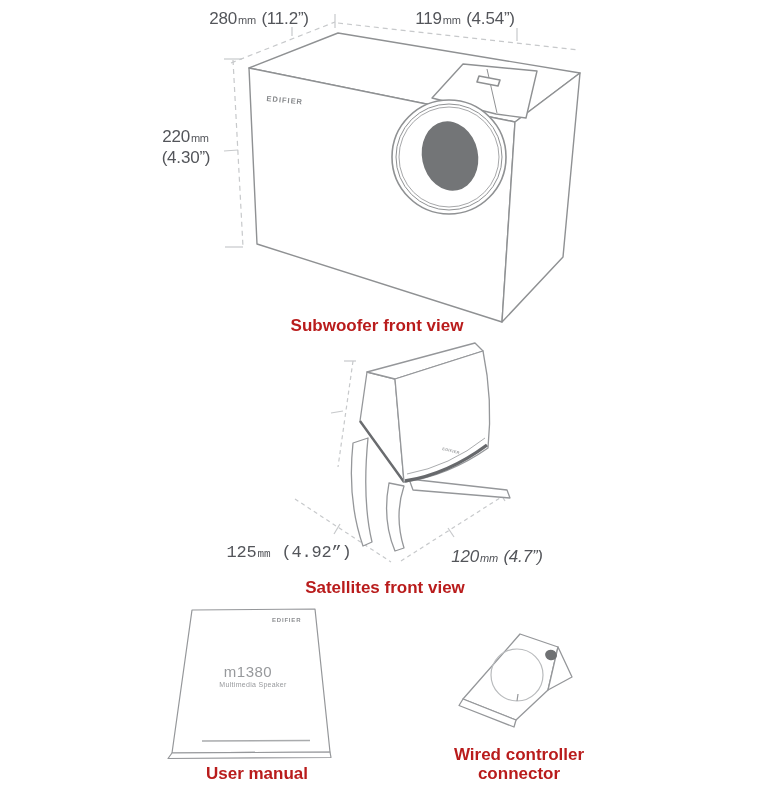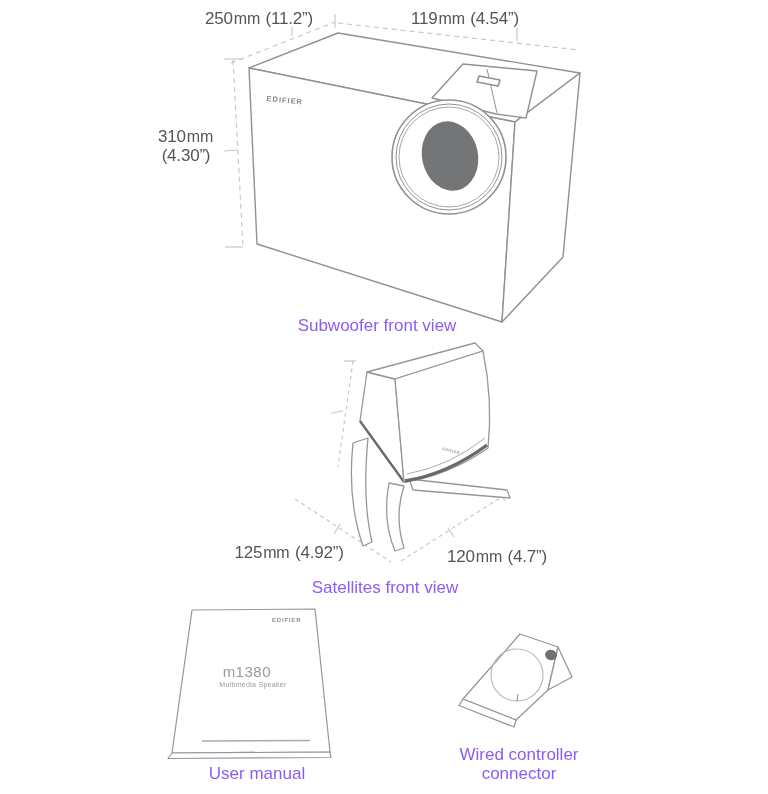--- a/index.html
+++ b/index.html
@@ -3,23 +3,23 @@
 <meta charset="utf-8">
 <style>
   html,body{margin:0;padding:0;background:#ffffff;}
   #stage{
     position:relative;width:768px;height:794px;background:#ffffff;overflow:hidden;
     font-family:"Liberation Sans", sans-serif;
   }
   #artwork{position:absolute;left:0;top:0;}
   .txt{position:absolute;white-space:nowrap;color:#53555a;}
   .dim{font-size:17px;letter-spacing:-0.2px;}
-  .dim .unit{font-size:16px;padding:0 1px;}
+  .dim .unit{font-size:11px;padding:0 1px;}
   .dim2{text-align:center;line-height:19px;}
-  .caption{font-size:17px;color:#8b5cf6;text-align:center;line-height:19px;}
+  .caption{font-size:17px;color:#b91c1c;text-align:center;line-height:19px;font-weight:bold;}
   .brand-sub{font-size:7.5px;font-weight:bold;letter-spacing:1px;color:#85878a;transform:rotate(5.5deg);transform-origin:left top;}
   .brand-manual{font-size:6px;font-weight:bold;letter-spacing:0.8px;color:#8d8f92;}
   .brand-sat{font-size:4px;font-weight:bold;letter-spacing:0.3px;color:#9a9c9e;transform:rotate(14deg);transform-origin:left top;}
   .model{font-size:15px;font-weight:300;color:#97999c;letter-spacing:0.5px;text-align:center;}
   .subtitle{font-size:7px;color:#97999c;letter-spacing:0.3px;text-align:center;}
 </style>
 </head>
 <body>
 
 <div id="stage">
@@ -89,43 +89,43 @@
       <path fill="#ffffff" d="M520,634 L558,647 L548,690 L516,720 L463,699 Z"></path>
       <path fill="#ffffff" d="M558,647 L572,677 L548,690 Z"></path>
       <path fill="#ffffff" d="M463,699 L516,720 L514,727 L459,705.5 Z"></path>
       <circle cx="517" cy="675" r="26" stroke="#b9bbbd" stroke-width="1.2"></circle>
       <path stroke-width="1.2" d="M518,694 L517,701"></path>
       <ellipse cx="551" cy="655" rx="6" ry="5.2" fill="#6f7173" stroke="none" transform="rotate(18 551 655)"></ellipse>
     </g>
   </svg>
 
   <div class="txt dim" style="left:196px;top:9px;width:126px;text-align:center;">
-    <span>250</span><span class="unit">mm</span> <span>(11.2”)</span>
+    <span>280</span><span class="unit">mm</span> <span>(11.2”)</span>
   </div>
   <div class="txt dim" style="left:402px;top:9px;width:126px;text-align:center;">
     <span>119</span><span class="unit">mm</span> <span>(4.54”)</span>
   </div>
   <div class="txt dim dim2" style="left:150px;top:127px;width:72px;">
-    <div><span>310</span><span class="unit">mm</span></div>
+    <div><span>220</span><span class="unit">mm</span></div>
     <div>(4.30”)</div>
   </div>
   <div class="txt brand-sub" style="left:267px;top:94px;">EDIFIER</div>
   <div class="txt caption" style="left:282px;top:316px;width:190px;">Subwoofer front view</div>
 
-  <div class="txt dim" style="left:226px;top:543px;width:126px;text-align:center;">
+  <div class="txt dim" style="left:226px;top:543px;width:126px;text-align:center;font-family:Liberation Mono, monospace;">
     <span>125</span><span class="unit">mm</span> <span>(4.92”)</span>
   </div>
-  <div class="txt dim" style="left:434px;top:547px;width:126px;text-align:center;">
+  <div class="txt dim" style="left:434px;top:547px;width:126px;text-align:center;font-style:italic;">
     <span>120</span><span class="unit">mm</span> <span>(4.7”)</span>
   </div>
   <div class="txt brand-sat" style="left:443px;top:446px;">EDIFIER</div>
   <div class="txt caption" style="left:290px;top:578px;width:190px;">Satellites front view</div>
 
   <div class="txt brand-manual" style="left:272px;top:617px;">EDIFIER</div>
-  <div class="txt model" style="left:201px;top:663px;width:70px;text-align:right;">m1380</div>
+  <div class="txt model" style="left:213px;top:663px;width:70px;">m1380</div>
   <div class="txt subtitle" style="left:213px;top:681px;width:80px;">Multimedia Speaker</div>
   <div class="txt caption" style="left:182px;top:764px;width:150px;">User manual</div>
 
   <div class="txt caption" style="left:444px;top:745px;width:150px;">
     <div>Wired controller</div>
     <div>connector</div>
   </div>
 
 </div>
 

